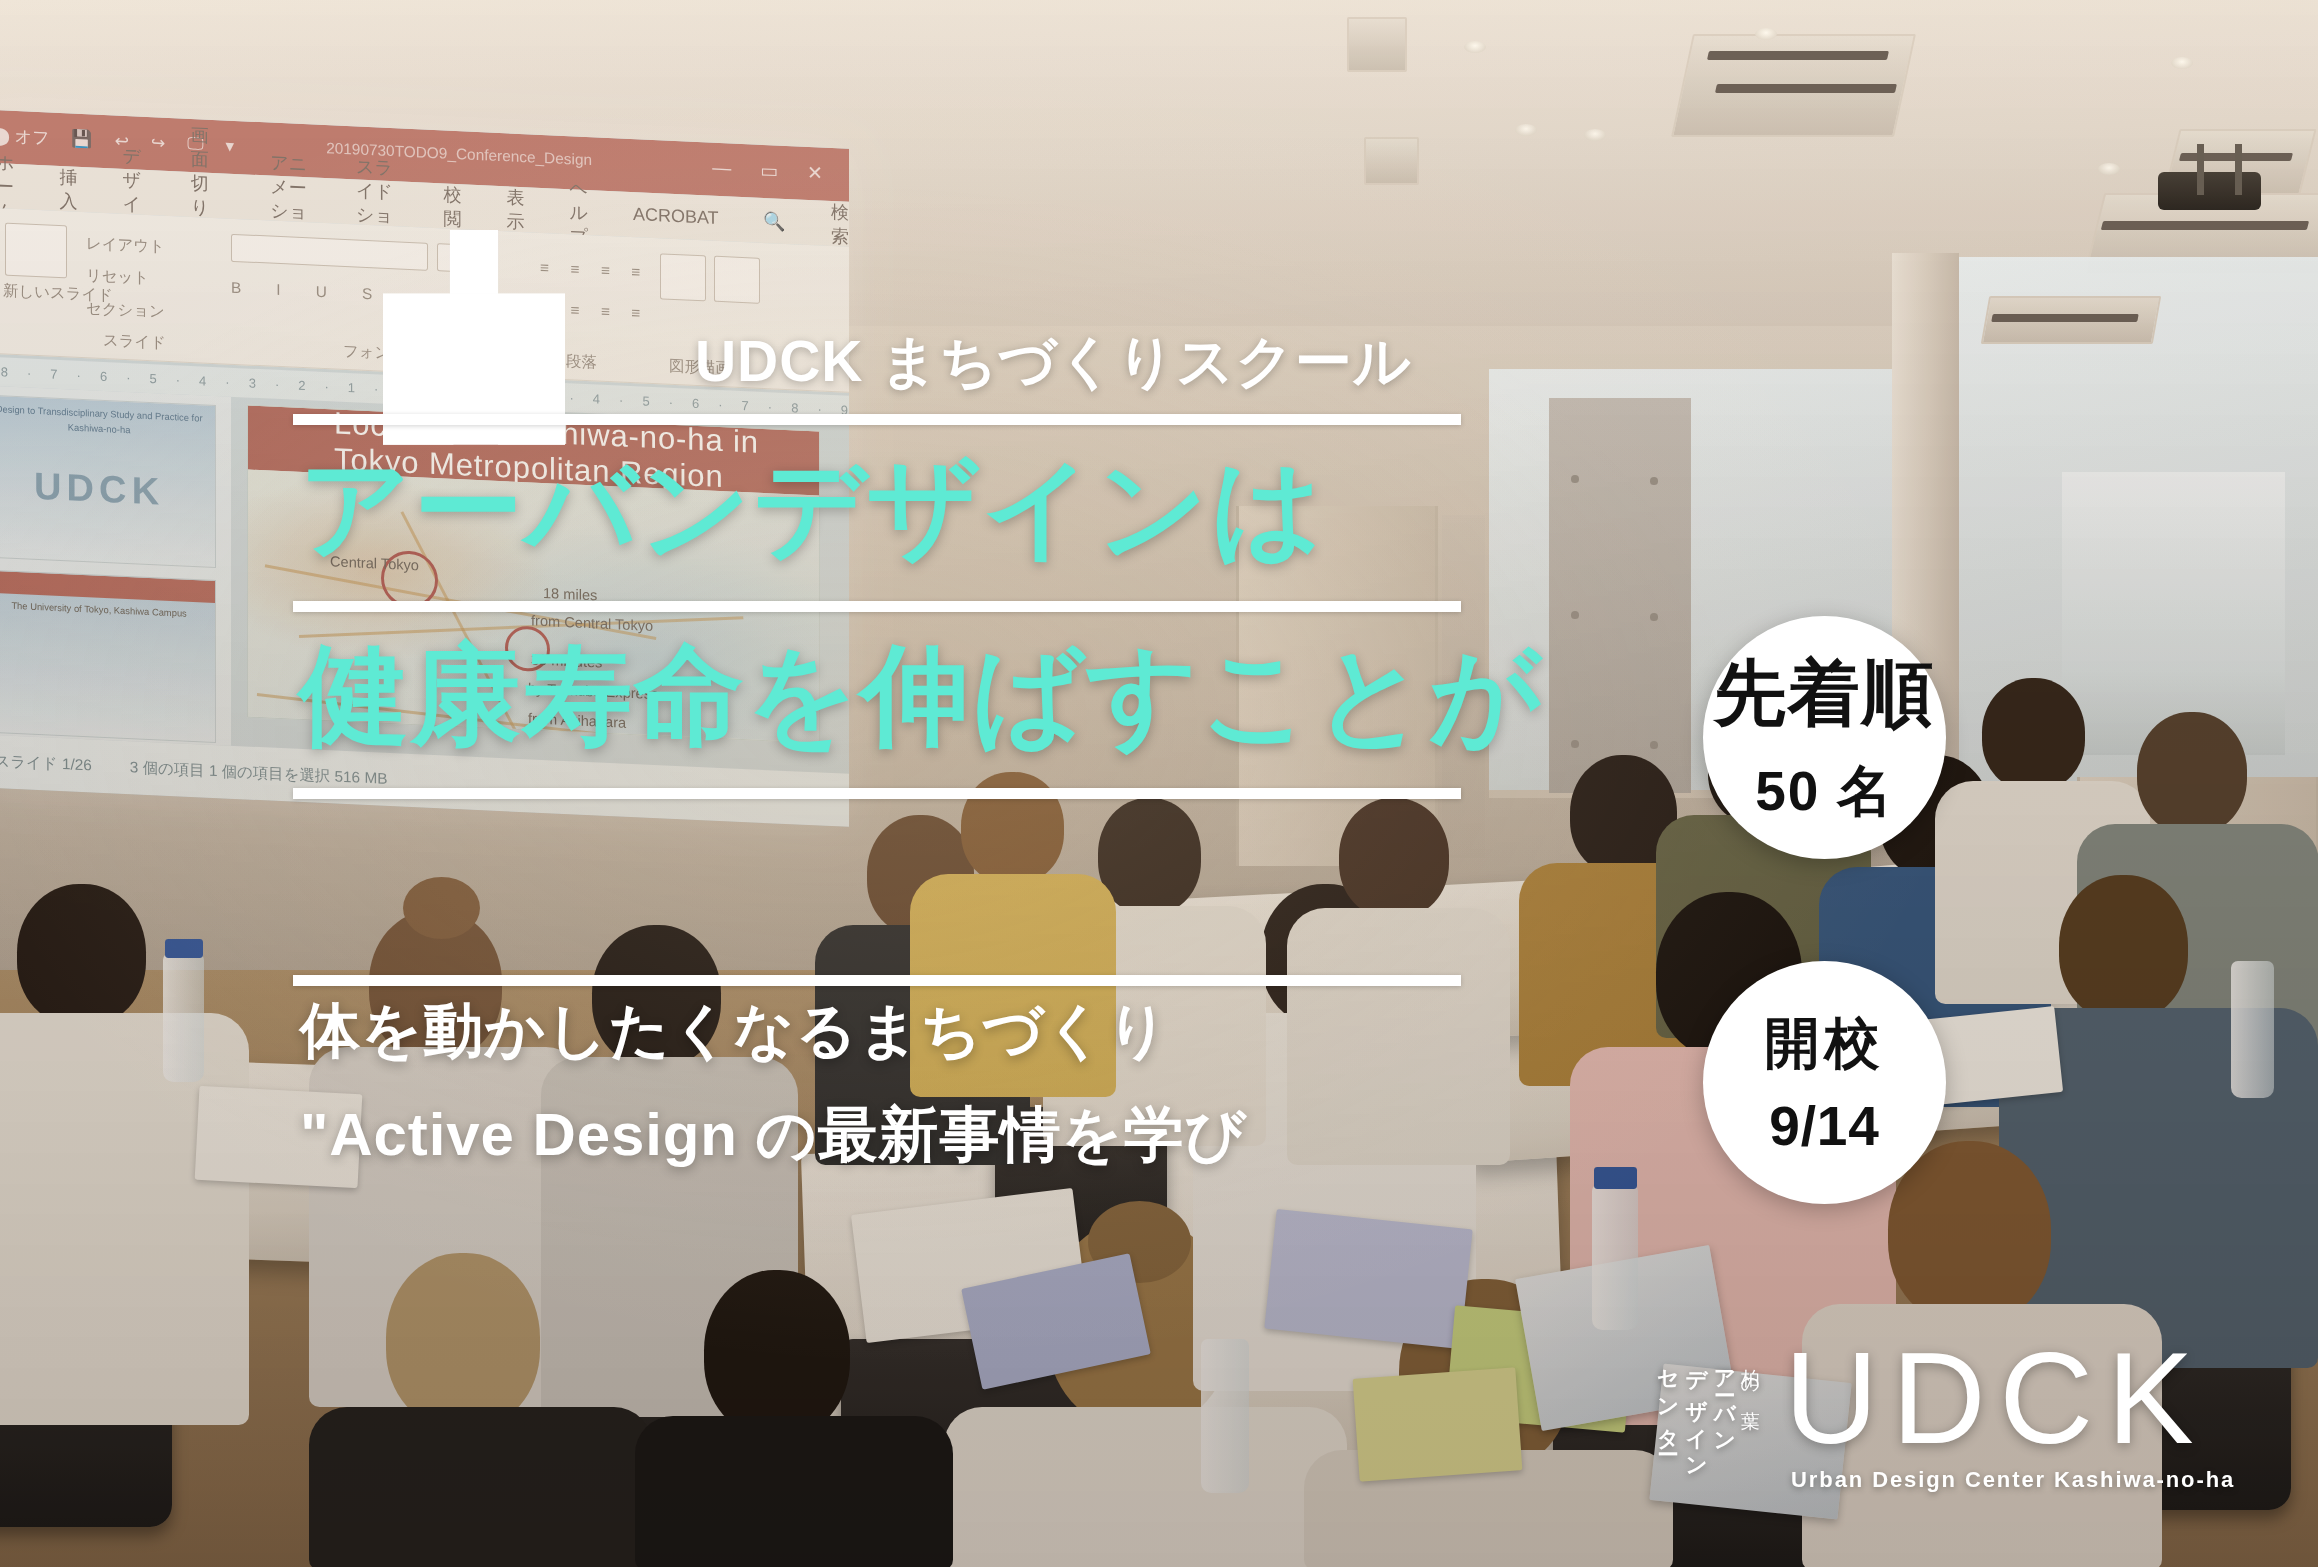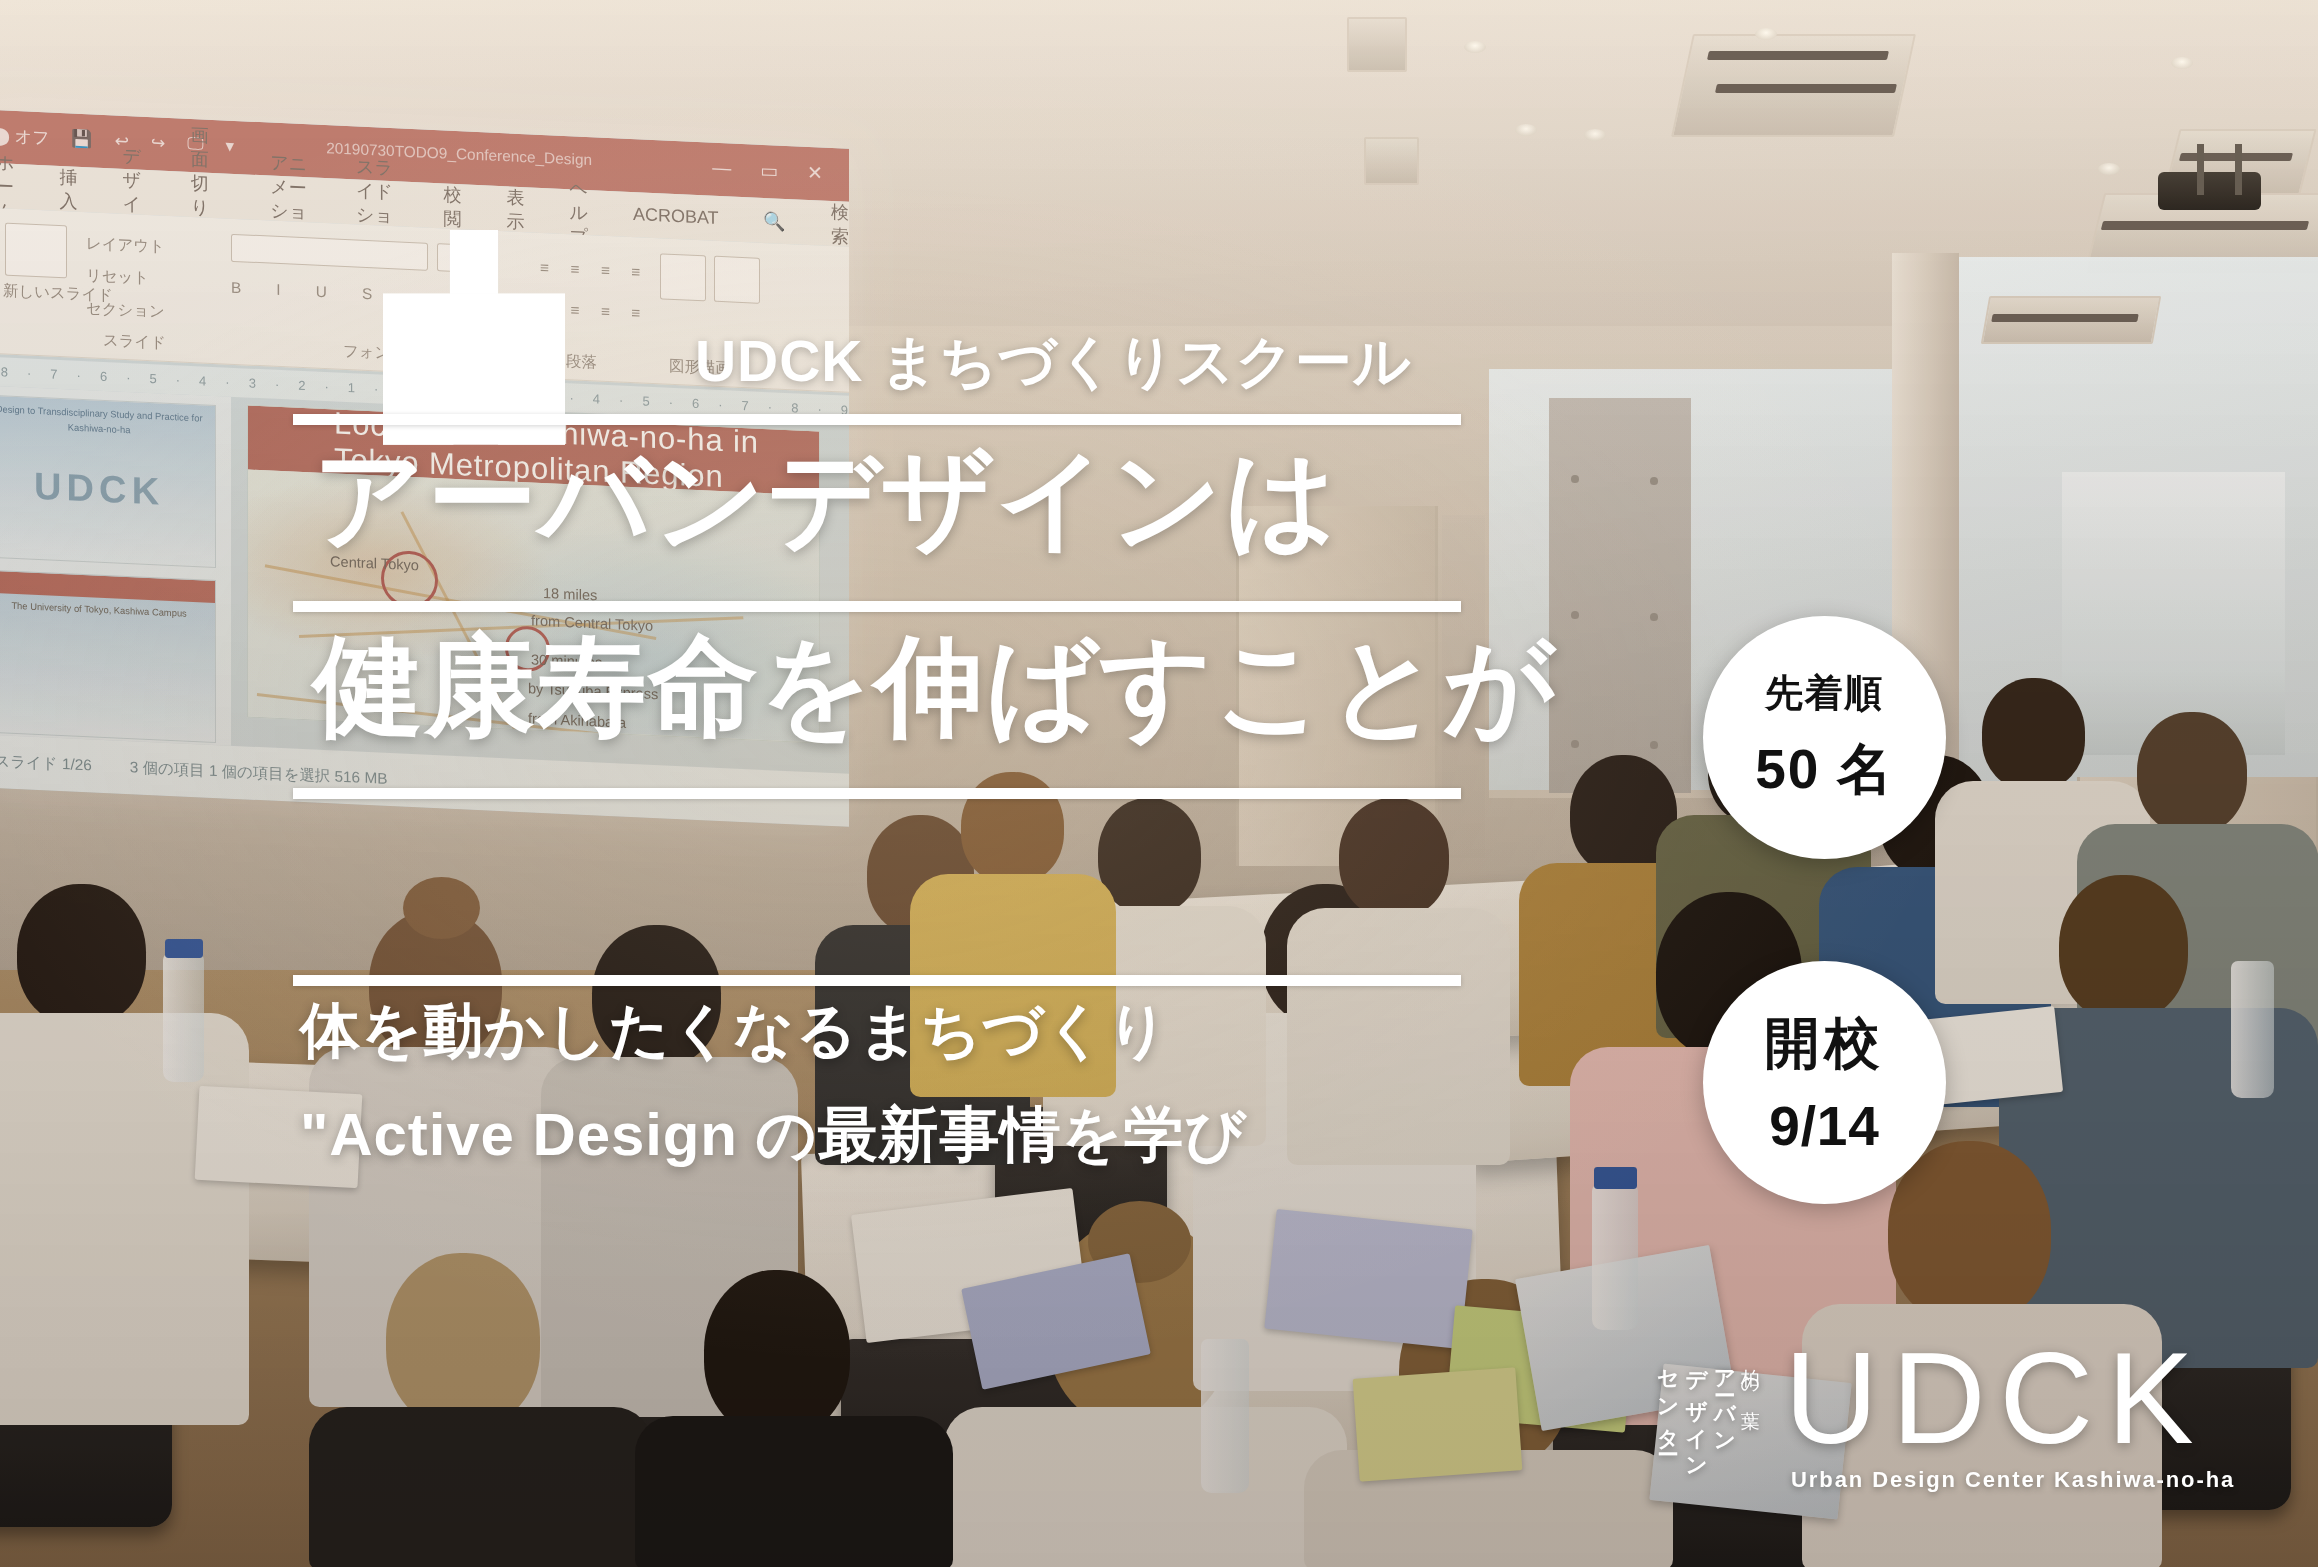--- a/index.html
+++ b/index.html
@@ -215,26 +215,25 @@
   .rule{
     position:absolute; left:293px; width:1168px; height:11px; background:#fff;
     box-shadow:0 0.9px 5.1px rgba(0,0,0,.18);
   }
   .rule.r1{ top:414px; }
   .rule.r2{ top:601px; }
   .rule.r3{ top:788px; }
   .rule.r4{ top:975px; }
 
   .headline{
-    position:absolute; left:313px;
-    color:#ffffff; font-weight:700; letter-spacing:1.7px;
+    position:absolute; left:299px;
+    color:#5eead4; font-weight:700; letter-spacing:1.7px;
     font-size:110px; line-height:1;
     text-shadow:0 2.6px 12px rgba(0,0,0,.26);
     white-space:nowrap;
-    font-family:Liberation Mono, monospace;
   }
   .headline.h1{ top:453px; }
   .headline.h2{ top:640px; }
   .headline.h3{ top:827px; }
 
   .sub{
     position:absolute; left:300px;
     color:#fff; font-weight:700; font-size:60px; line-height:1;
     letter-spacing:0.9px;
     text-shadow:0 2.6px 10.3px rgba(0,0,0,.30);
@@ -248,21 +247,21 @@
   .badge{
     position:absolute; border-radius:50%; background:#fff;
     display:flex;flex-direction:column;align-items:center;justify-content:center;
     color:#111; font-weight:700; text-align:center;
     box-shadow:0 5.1px 22px rgba(0,0,0,.25);
   }
   .badge .l1,.badge .l2{ display:block; white-space:nowrap; }
   .badge-1{ left:1703px; top:276px;  width:243px; height:243px; }
   .badge-1 .l1{ font-size:65px; letter-spacing:3.4px; }
   .badge-2{ left:1703px; top:616px;  width:243px; height:243px; }
-  .badge-2 .l1{ font-size:38px; letter-spacing:1.7px; }
+  .badge-2 .l1{ font-size:72px; letter-spacing:1.7px; }
   .badge-2 .l2{ font-size:55px; letter-spacing:1.7px; margin-top:13.7px; }
   .badge-3{ left:1703px; top:961px; width:243px; height:243px; }
   .badge-3 .l1{ font-size:55px; letter-spacing:5.1px; }
   .badge-3 .l2{ font-size:55px; letter-spacing:0.9px; margin-top:13.7px; }
 
   
   .logo{ position:absolute; left:1656px; top:1339px; height:180px;
          display:flex; align-items:flex-start; }
   .logo-vert{ display:flex; flex-direction:row-reverse; gap:6.9px; margin-top:15.4px; }
   .vcol{

